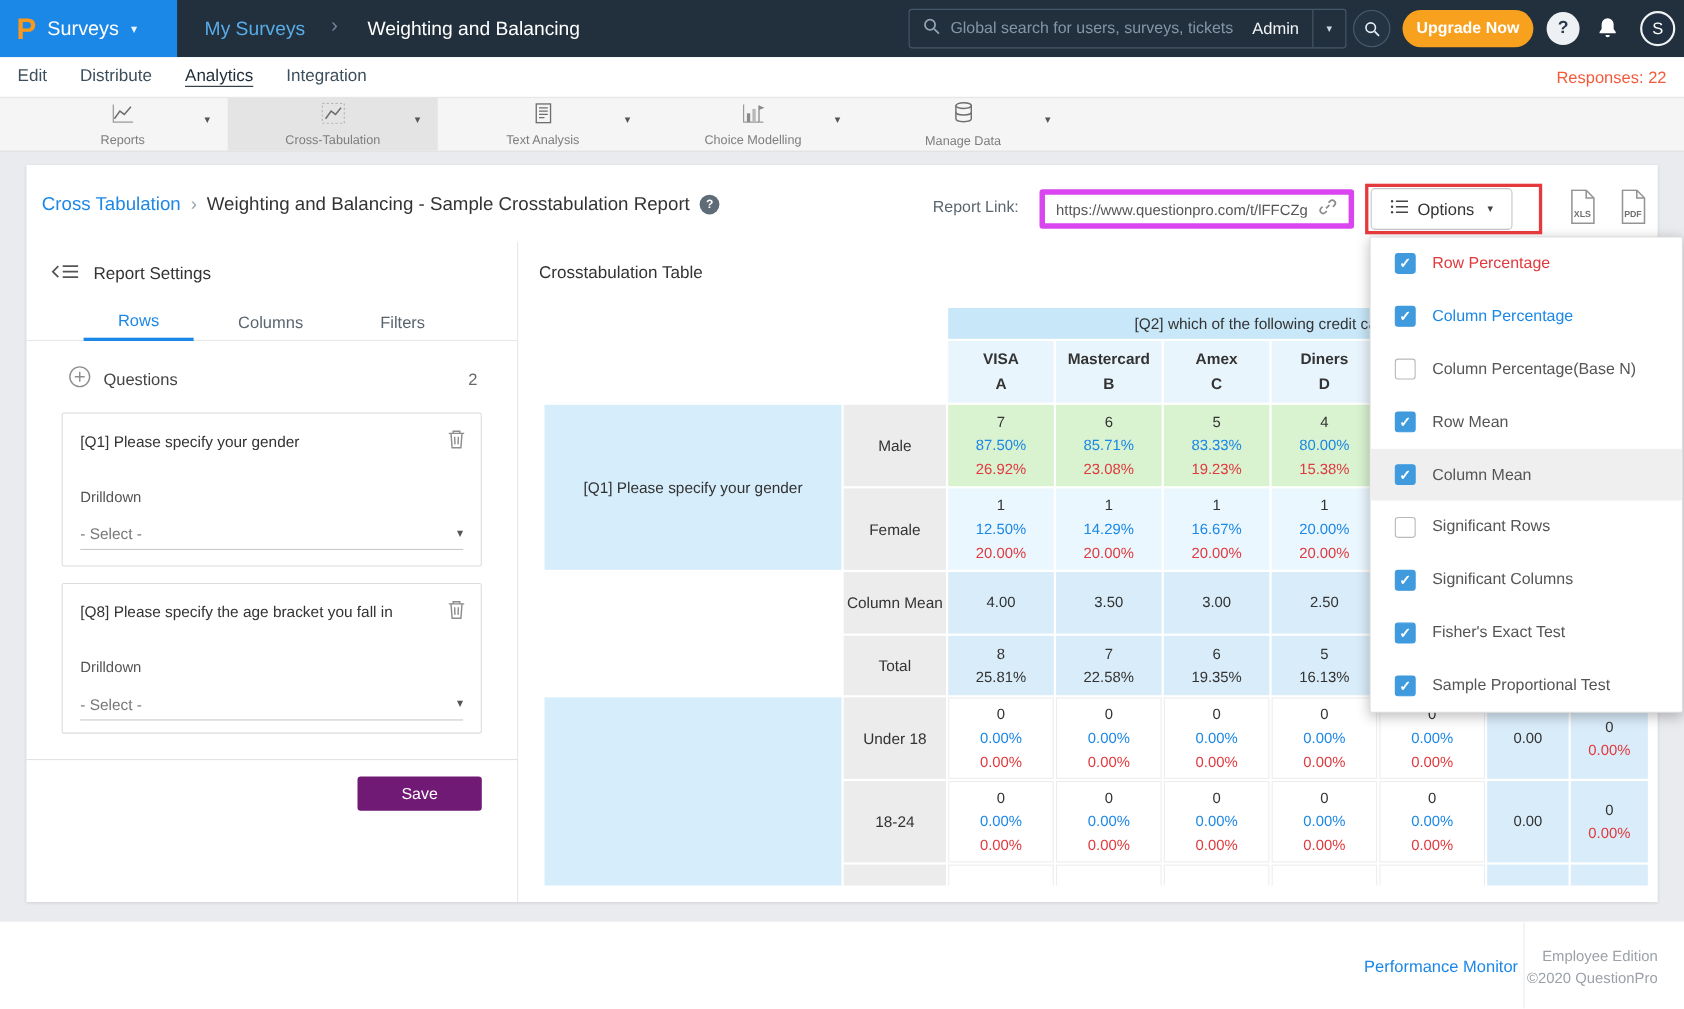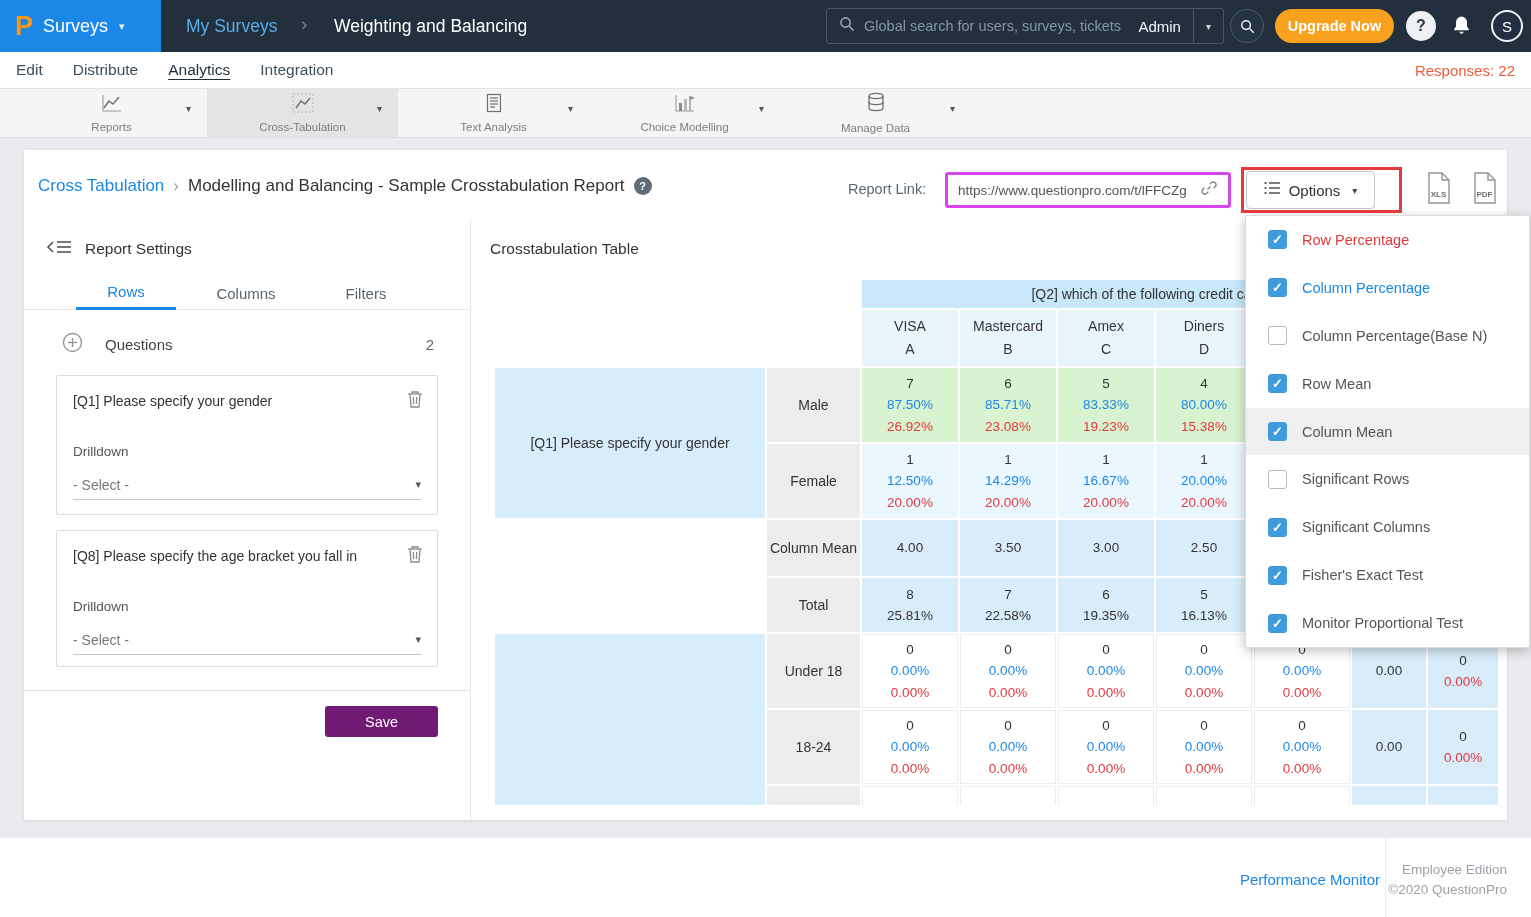--- a/index.html
+++ b/index.html
@@ -44,38 +44,38 @@
   #main-bg { position:absolute; left:0; top:138px; width:1531px; height:700px; background:#e9ebee; }
   #card { position:absolute; left:24px; top:150px; width:1483px; height:670px; background:#fff; box-shadow:0 1px 3px rgba(0,0,0,0.1); }
 
   
   .ch-left { position:absolute; left:14px; top:26px; display:flex; align-items:center; gap:9px; }
   .ch-link { color:#1b87e6; font-size:17px; text-decoration:none; cursor:pointer; }
   .ch-sep { color:#9aa5ad; font-size:17px; }
   .ch-title { color:#333; font-size:17px; }
   .ch-help { width:18px; height:18px; border-radius:50%; background:#5f6b76; color:#fff; font-size:11px; font-weight:bold; display:flex; align-items:center; justify-content:center; cursor:pointer; }
   .report-link-label { position:absolute; left:824px; top:31px; width:90px; text-align:left; color:#5b6770; font-size:14.5px; }
-  .url-box { position:absolute; left:921px; top:22px; width:286px; height:36px; border:3px solid #d946ef; border-radius:3px; display:flex; align-items:center; padding:0 10px; }
+  .url-box { position:absolute; left:921px; top:22px; width:286px; height:36px; border:5px solid #d946ef; border-radius:3px; display:flex; align-items:center; padding:0 10px; }
   .url-text { flex:1; color:#555; font-size:13.5px; white-space:nowrap; overflow:hidden; }
   .options-btn { position:absolute; left:1222px; top:21px; width:129px; height:38px; border:1px solid #c6c6c6; border-radius:4px; background:#fff; display:flex; align-items:center; justify-content:center; gap:8px; cursor:pointer; }
   .options-label { font-size:15px; color:#333; }
   .options-caret { font-size:10px; color:#444; margin-left:4px; }
   .red-annotation { position:absolute; left:1241px; top:167px; width:161px; height:46px; border:3px solid #e43a3d; z-index:60; pointer-events:none; }
   .doc-icon { position:absolute; top:22px; cursor:pointer; }
   .doc-icon.xls { left:1402px; }
   .doc-icon.pdf { left:1448px; }
 
   
   .panel-left { position:absolute; left:0; top:70px; width:447px; height:600px; border-right:1px solid #e7e7e7; }
   .ps-head { position:absolute; left:22px; top:18px; display:flex; align-items:center; gap:13px; }
   .ps-title { font-size:15.5px; color:#333; }
   .tabs { position:absolute; left:0; top:56px; width:446px; height:34px; border-bottom:1px solid #e8e8e8; }
   .tab { position:absolute; top:0; width:100px; height:34px; display:flex; align-items:center; justify-content:center; font-size:15px; color:#5a6570; cursor:pointer; }
   .tab.active { color:#1b87e6; border-bottom:3px solid #1b87e6; }
-  .q-row { position:absolute; left:38px; top:112px; right:36px; display:flex; align-items:center; gap:22px; }
+  .q-row { position:absolute; left:38px; top:112px; right:36px; display:flex; align-items:center; gap:11px; }
   .q-label { font-size:15px; color:#444; cursor:pointer; }
   .q-count { margin-left:auto; font-size:15px; color:#666; }
   .q-card { position:absolute; left:32px; width:382px; border:1px solid #dcdcdc; border-radius:2px; background:#fff; }
   .q-card.card1 { top:155px; height:140px; }
   .q-card.card2 { top:310px; height:137px; }
   .qc-title { position:absolute; left:16px; top:17px; right:38px; font-size:14px; color:#333; white-space:nowrap; overflow:hidden; }
   .trash { position:absolute; right:14px; top:14px; cursor:pointer; }
   .qc-drill { position:absolute; left:16px; top:68px; font-size:13.5px; color:#555; }
   .qc-select { position:absolute; left:16px; right:16px; top:94px; height:30px; border-bottom:1px solid #c9c9c9; display:flex; align-items:center; justify-content:space-between; cursor:pointer; }
   .sel-val { font-size:14px; color:#777; }
@@ -86,21 +86,21 @@
   
   .ct-title { position:absolute; left:466px; top:90px; font-size:15.5px; color:#333; }
   .table-wrap { position:absolute; left:469px; top:128px; width:1012px; height:527px; overflow:hidden; }
   table.xtab { table-layout:fixed; width:1007px; border-collapse:separate; border-spacing:2px; font-size:13.5px; }
   table.xtab td { text-align:center; vertical-align:middle; padding:0; color:#333; }
   tr.r0 td { height:28px; } tr.r1 td { height:56px; }
   tr.r2 td, tr.r3 td, tr.r6 td, tr.r7 td { height:74px; }
   tr.r4 td { height:56px; } tr.r5 td { height:54px; } tr.r8 td { height:56px; }
   .c-blank { background:transparent; }
   .c-q2 { background:#c8e7f8; font-size:14px; }
-  .c-colhead { background:#e9f5fd; font-size:14px; line-height:1.65; }
+  .c-colhead { background:#e9f5fd; font-size:14px; line-height:1.65;font-weight:bold; }
   .c-qlabel { background:#d6edfb; font-size:14px; padding:0 18px; }
   .c-rowlabel { background:#ececec; font-size:14px; line-height:1.45; padding:0 6px; }
   .c-green { background:#d9f2d0; }
   .c-fblue { background:#eaf7fe; }
   .c-mblue { background:#d9ecf9; }
   .c-white { background:#fff; outline:1px solid #ededed; outline-offset:-1px; }
   .vc, .vr, .vk { display:block; line-height:1.58; }
   .vc { color:#333; }
   .vr { color:#1b87e6; }
   .vk { color:#e0393e; }
@@ -230,21 +230,21 @@
     </div>
   </div>
 
   <div id="main-bg"></div>
 
   <div id="card">
 
     <div class="ch-left">
       <a class="ch-link">Cross Tabulation</a>
       <span class="ch-sep">›</span>
-      <span class="ch-title">Modelling and Balancing - Sample Crosstabulation Report</span>
+      <span class="ch-title">Weighting and Balancing - Sample Crosstabulation Report</span>
       <span class="ch-help">?</span>
     </div>
     <span class="report-link-label">Report Link:</span>
     <div class="url-box">
       <span class="url-text">https://www.questionpro.com/t/lFFCZg</span>
       <span>
         <svg width="18" height="18" viewBox="0 0 18 18" fill="none" stroke="#8a8a8a" stroke-width="1.5">
             <path d="M7.5 10.5l3-3"></path>
             <path d="M9.8 5.2l1.4-1.4a2.7 2.7 0 0 1 3.9 3.9l-1.4 1.4"></path>
             <path d="M8.2 12.8l-1.4 1.4a2.7 2.7 0 0 1-3.9-3.9l1.4-1.4"></path>
@@ -601,21 +601,21 @@
     <div class="opt">
       <span class="cb checked"></span>
       <span class="opt-label" style="color: rgb(85, 85, 85);">Significant Columns</span>
     </div>
     <div class="opt">
       <span class="cb checked"></span>
       <span class="opt-label" style="color: rgb(85, 85, 85); text-align: right;">Fisher's Exact Test</span>
     </div>
     <div class="opt">
       <span class="cb checked"></span>
-      <span class="opt-label" style="color: rgb(85, 85, 85);">Monitor Proportional Test</span>
+      <span class="opt-label" style="color: rgb(85, 85, 85);">Sample Proportional Test</span>
     </div>
   </div>
 
   <div id="footer">
     <a class="perf-link">Performance Monitor</a>
     <div class="edition-box">
       <div>Employee Edition</div>
       <div>©2020 QuestionPro</div>
     </div>
   </div>

